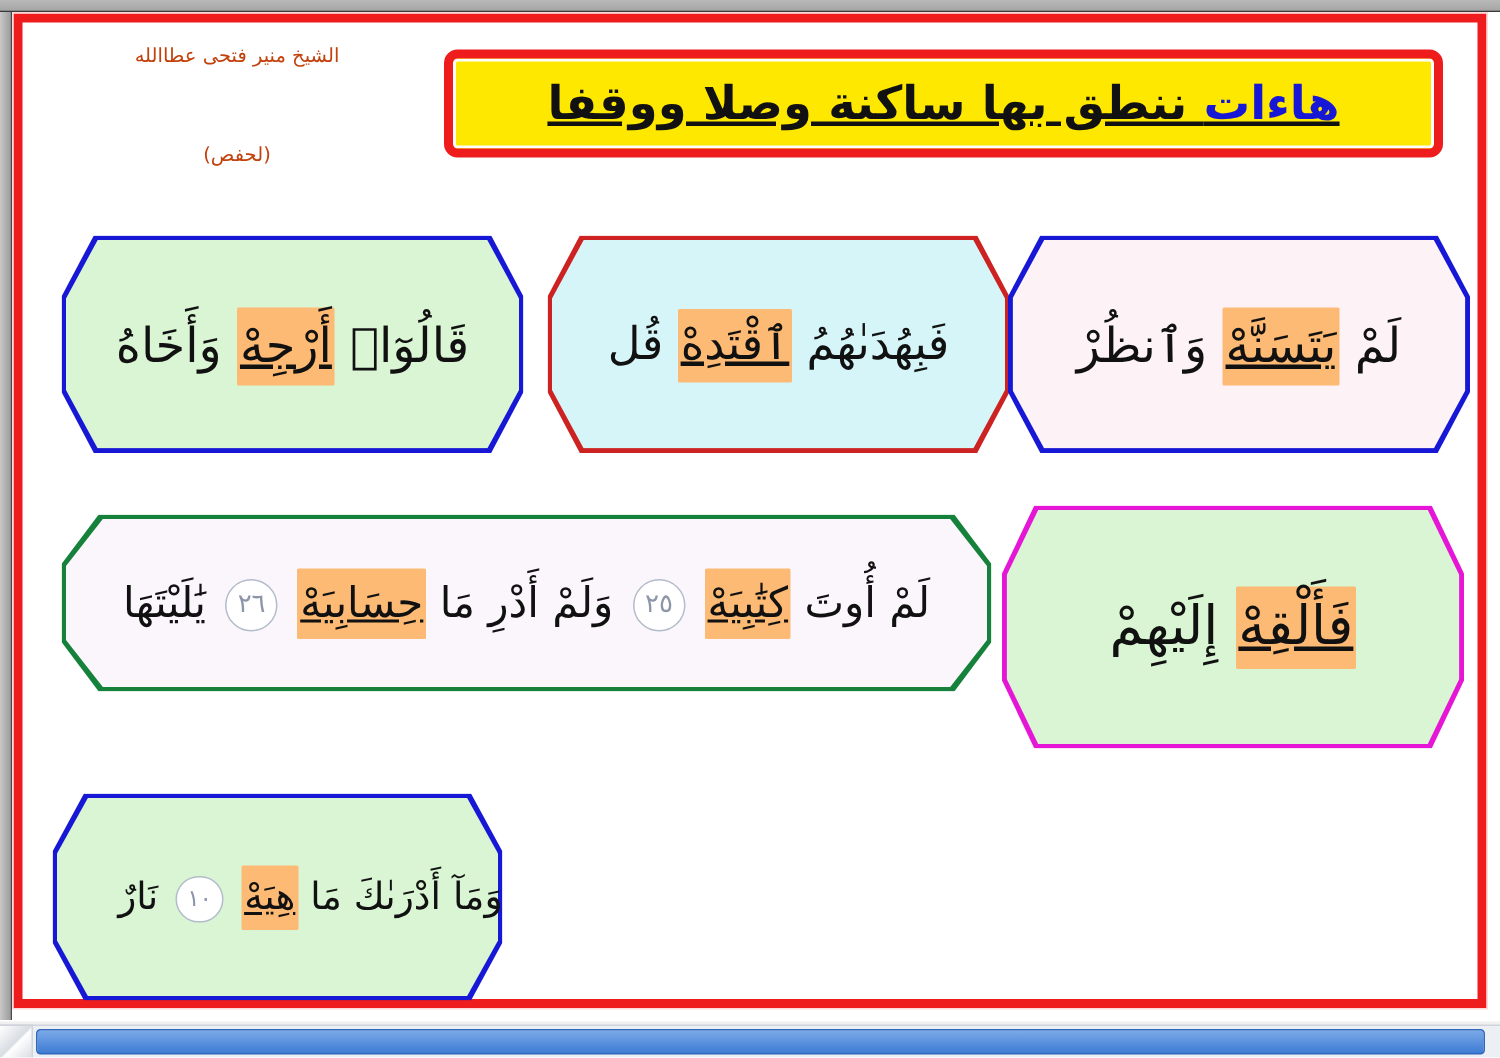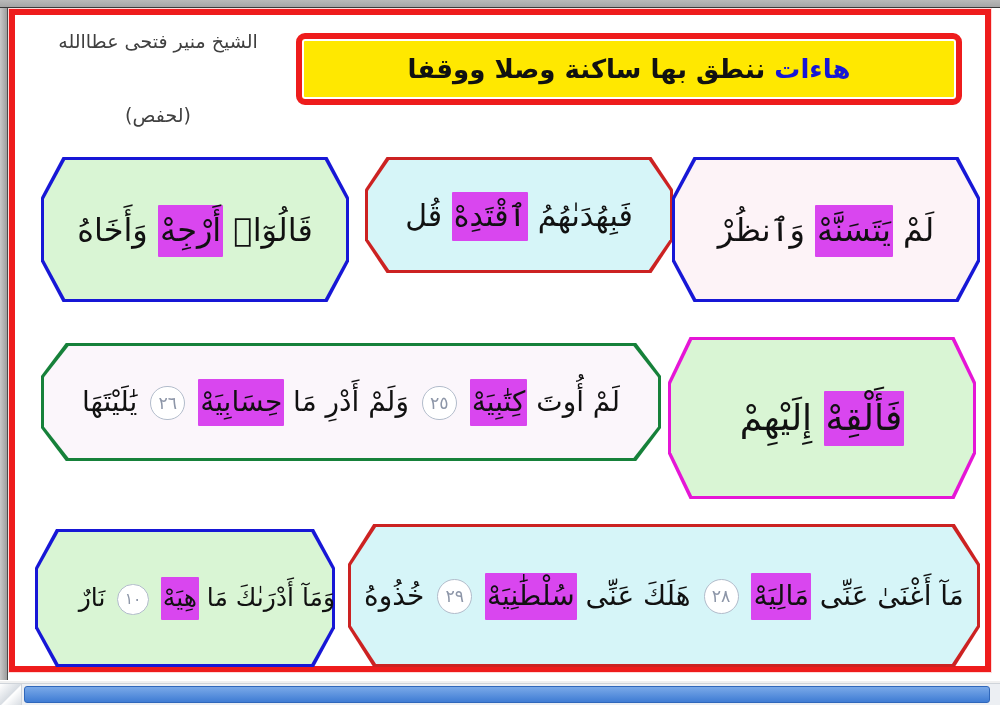--- a/index.html
+++ b/index.html
@@ -52,40 +52,41 @@
     border:6px solid #ee1c1c;
     box-sizing:border-box;
     outline:1px solid #ffd9d9;
   }
   #poster-inner{position:relative;width:100%;height:100%;}
 
   
   .byline{
     position:absolute;right:702px;top:14px;width:250px;
     text-align:center;direction:rtl;
-    color:#404040;
+    color:#c2410c;
     font-family:"DejaVu Sans","Liberation Sans",sans-serif;
-    font-size:19px;line-height:1.35;font-weight:400;
+    font-size:13px;line-height:1.35;font-weight:400;
   }
   .byline .l2{display:block;margin-top:48px;}
 
   .title-banner{
     position:absolute;left:281px;top:18px;width:666px;height:72px;
     background:#ffe800;
     border:6px solid #ee1c1c;
     border-radius:9px;
     box-sizing:border-box;
     display:flex;align-items:center;justify-content:center;
     box-shadow:0 0 0 2px #ffffff inset;
   }
   .title-text{
     direction:rtl;white-space:nowrap;
-    font-size:26px;font-weight:bold;color:#111111;
+    font-size:31px;font-weight:bold;color:#111111;
     font-family:"DejaVu Sans","Liberation Sans",sans-serif;
     letter-spacing:-0.3px;
+    text-decoration:underline;
   }
   .title-text .kw{color:#1717d6;}
 
   
   .card{
     position:absolute;
     display:flex;align-items:center;justify-content:center;
     box-sizing:border-box;
   }
   .oct{
@@ -99,23 +100,24 @@
   .oct-fill{z-index:2;}
   .card-text{
     position:relative;z-index:3;
     direction:rtl;white-space:nowrap;
     color:#111111;
     font-family:"DejaVu Sans","Liberation Sans",sans-serif;
     line-height:1.5;
     text-align:center;
   }
   .hl{
-    background:#d946ef;
+    background:#fdba74;
     padding:6px 2px 8px;
     border-radius:1px;
+    text-decoration:underline;
   }
   .vnum{
     display:inline-block;
     color:#8d96a8;
     font-size:0.62em;
     border:1.5px solid #b2bccb;
     border-radius:50%;
     width:1.9em;height:1.9em;line-height:1.85em;
     text-align:center;
     vertical-align:middle;
@@ -144,21 +146,21 @@
           <span class="kw">هاءات</span><span> ننطق بها ساكنة وصلا ووقفا</span>
         </div>
       </div>
 
       <div class="card" style="left:26px;top:142px;width:308px;height:145px;">
         <div class="oct oct-border" style="background:#1717d6;"></div>
         <div class="oct oct-fill" style="background:#d9f5d4;top:3px;left:3px;right:3px;bottom:3px;"></div>
         <div class="card-text" style="font-size:32px;"><span>قَالُوٓا۟ </span><span class="hl">أَرْجِهْ</span><span> وَأَخَاهُ</span></div>
       </div>
 
-      <div class="card" style="left:350px;top:142px;width:308px;height:116px;">
+      <div class="card" style="left:350px;top:142px;width:308px;height:145px;">
         <div class="oct oct-border" style="background:#cc2222;"></div>
         <div class="oct oct-fill" style="background:#d6f5f8;top:3px;left:3px;right:3px;bottom:3px;"></div>
         <div class="card-text" style="font-size:30px;"><span>فَبِهُدَىٰهُمُ </span><span class="hl">ٱقْتَدِهْ</span><span> قُل</span></div>
       </div>
 
       <div class="card" style="left:657px;top:142px;width:308px;height:145px;">
         <div class="oct oct-border" style="background:#1717d6;"></div>
         <div class="oct oct-fill" style="background:#fdf3f7;top:3px;left:3px;right:3px;bottom:3px;"></div>
         <div class="card-text" style="font-size:32px;"><span>لَمْ </span><span class="hl">يَتَسَنَّهْ</span><span> وَٱنظُرْ</span></div>
       </div>
@@ -174,25 +176,20 @@
         <div class="oct oct-fill" style="background:#d9f5d4;top:3px;left:3px;right:3px;bottom:3px;"></div>
         <div class="card-text" style="font-size:36px;"><span class="hl">فَأَلْقِهْ</span><span> إِلَيْهِمْ</span></div>
       </div>
 
       <div class="card" style="left:20px;top:514px;width:300px;height:138px;justify-content:flex-end;">
         <div class="oct oct-border" style="background:#1717d6;"></div>
         <div class="oct oct-fill" style="background:#d9f5d4;top:3px;left:3px;right:3px;bottom:3px;"></div>
         <div class="card-text" style="font-size:25px;"><span>وَمَآ أَدْرَىٰكَ مَا </span><span class="hl">هِيَهْ</span><span> </span><span class="vnum">١٠</span><span> نَارٌ</span></div>
       </div>
 
-      <div class="card" style="left:333px;top:509px;width:632px;height:143px;">
-        <div class="oct wide oct-border" style="background:#cc2222;"></div>
-        <div class="oct wide oct-fill" style="background:#d6f5f8;top:3px;left:3px;right:3px;bottom:3px;"></div>
-        <div class="card-text" style="font-size:28px;"><span>مَآ أَغْنَىٰ عَنِّى </span><span class="hl">مَالِيَهْ</span><span> </span><span class="vnum">٢٨</span><span> هَلَكَ عَنِّى </span><span class="hl">سُلْطَٰنِيَهْ</span><span> </span><span class="vnum">٢٩</span><span> خُذُوهُ</span></div>
-      </div>
 
     </div>
   </div>
 
   <div class="chrome-bottombar">
     <div class="hscroll-track">
       <div class="hscroll-thumb"></div>
     </div>
     <div class="hscroll-corner"></div>
   </div>

